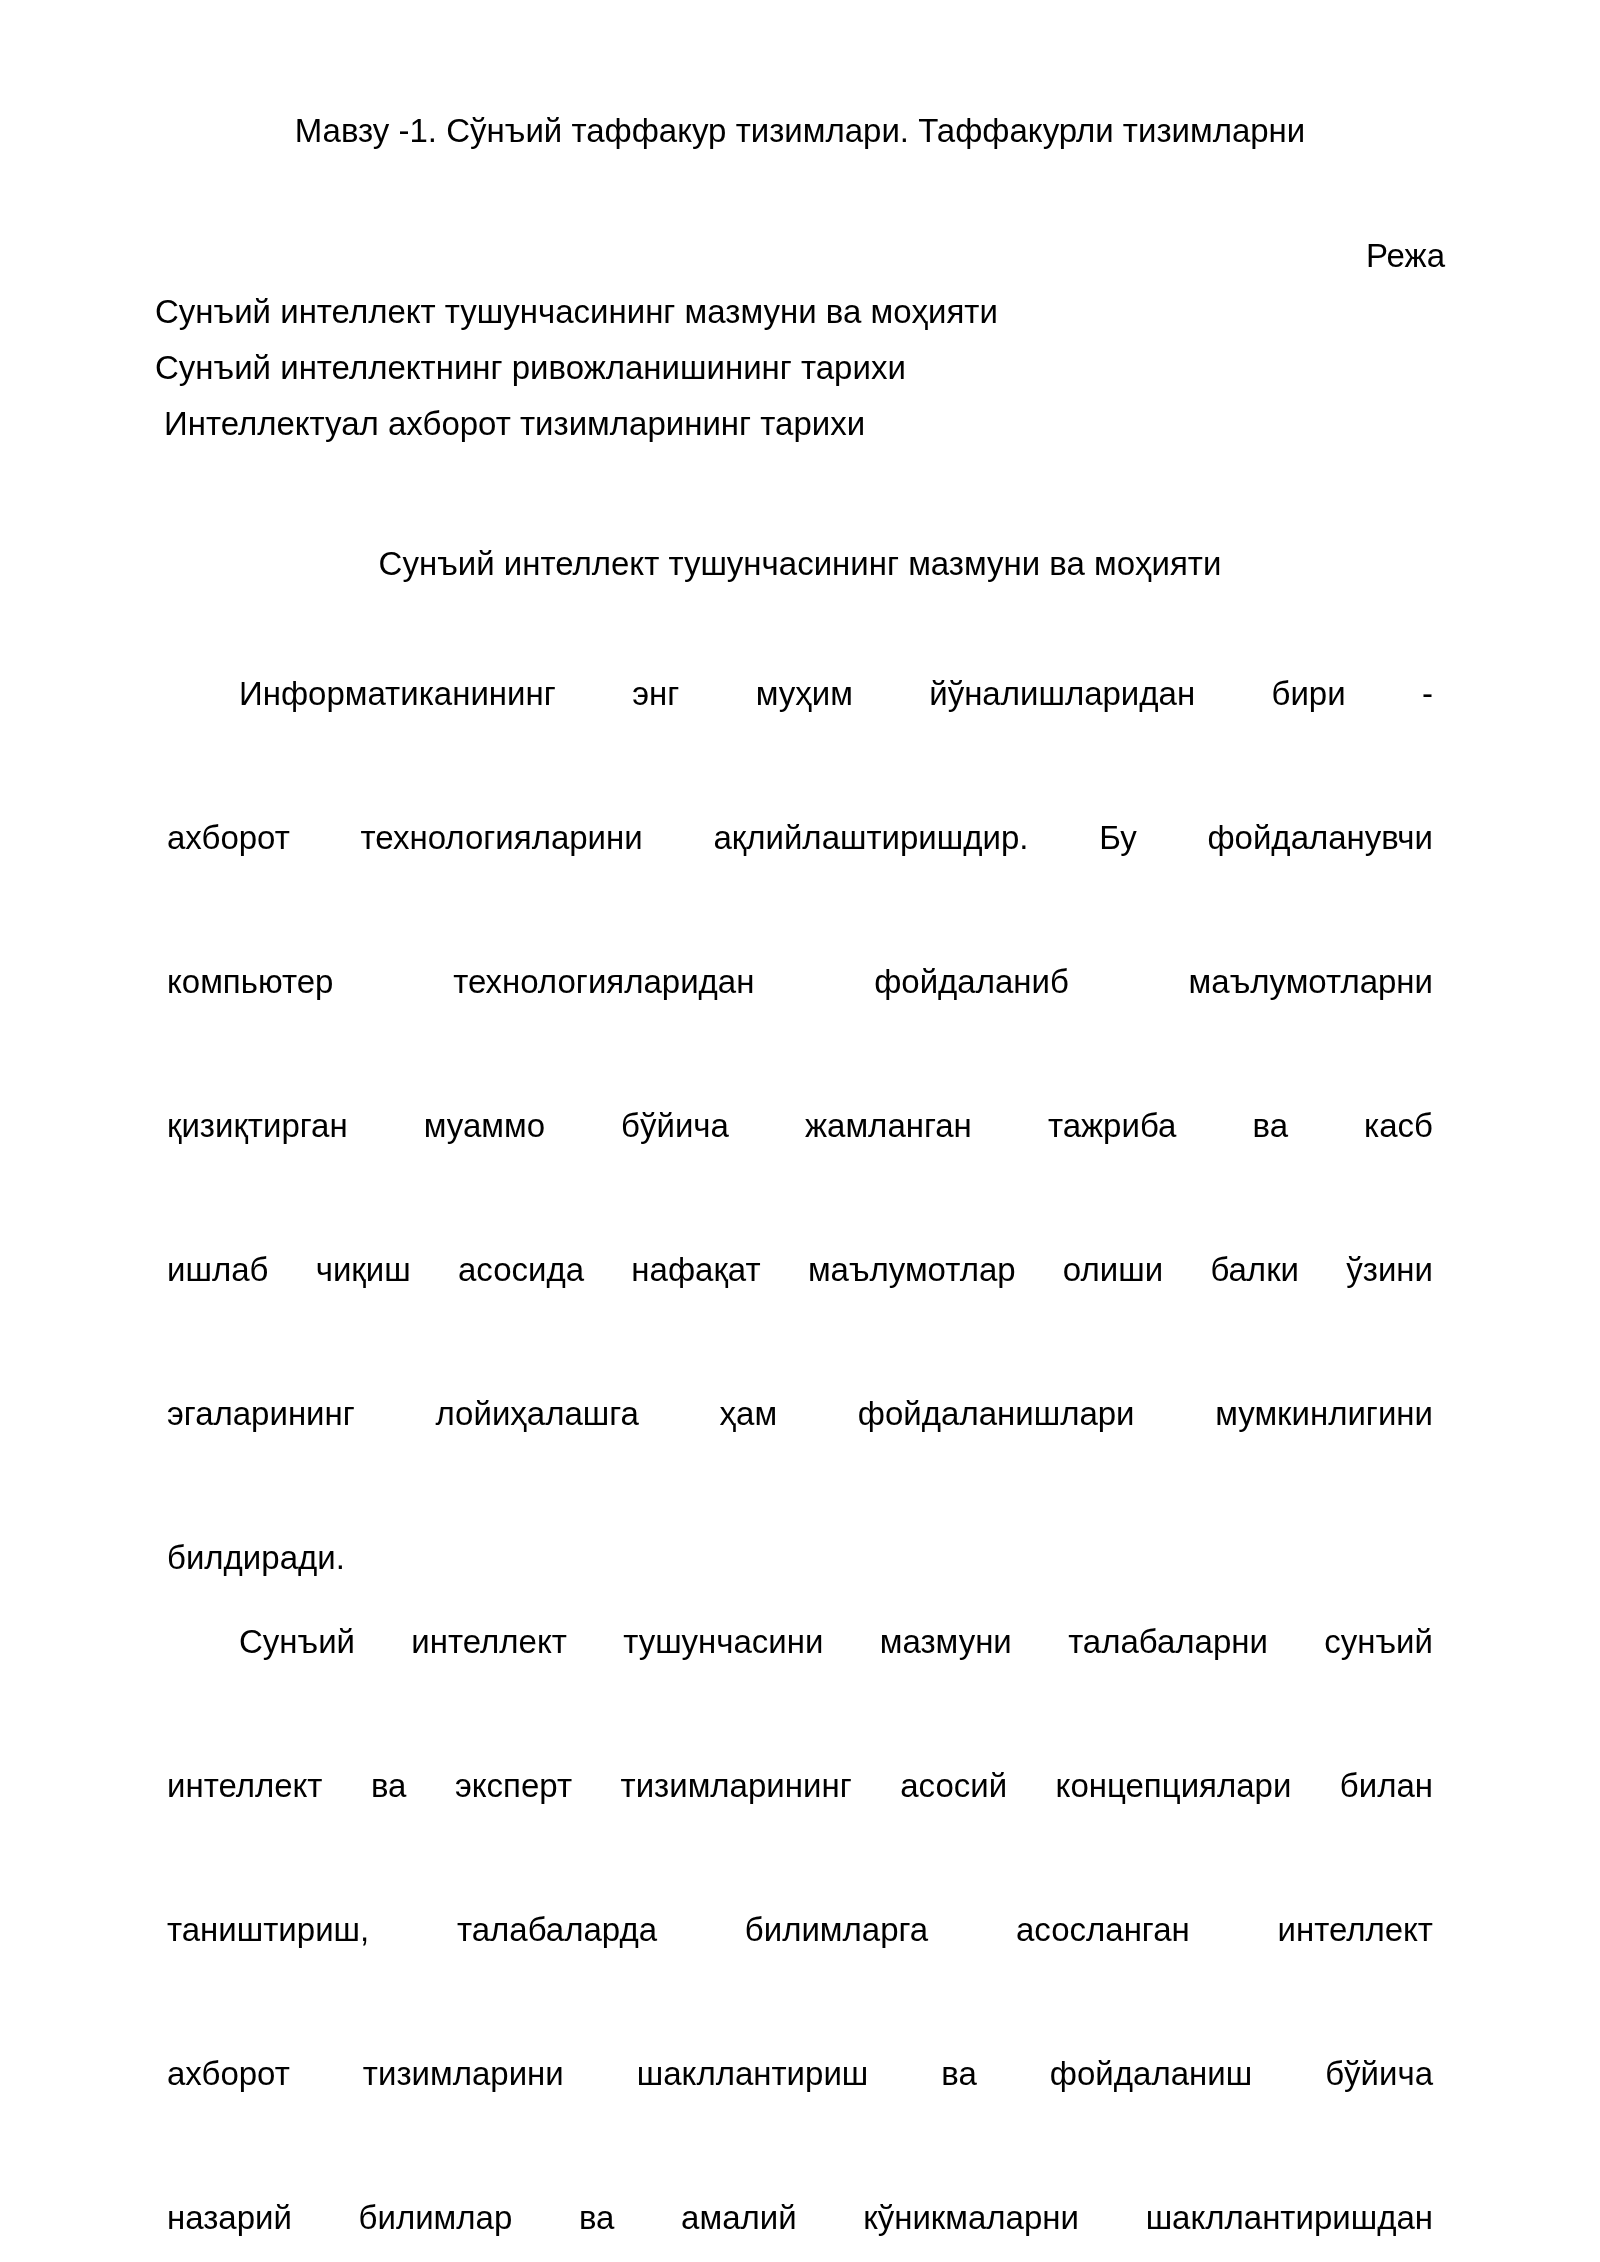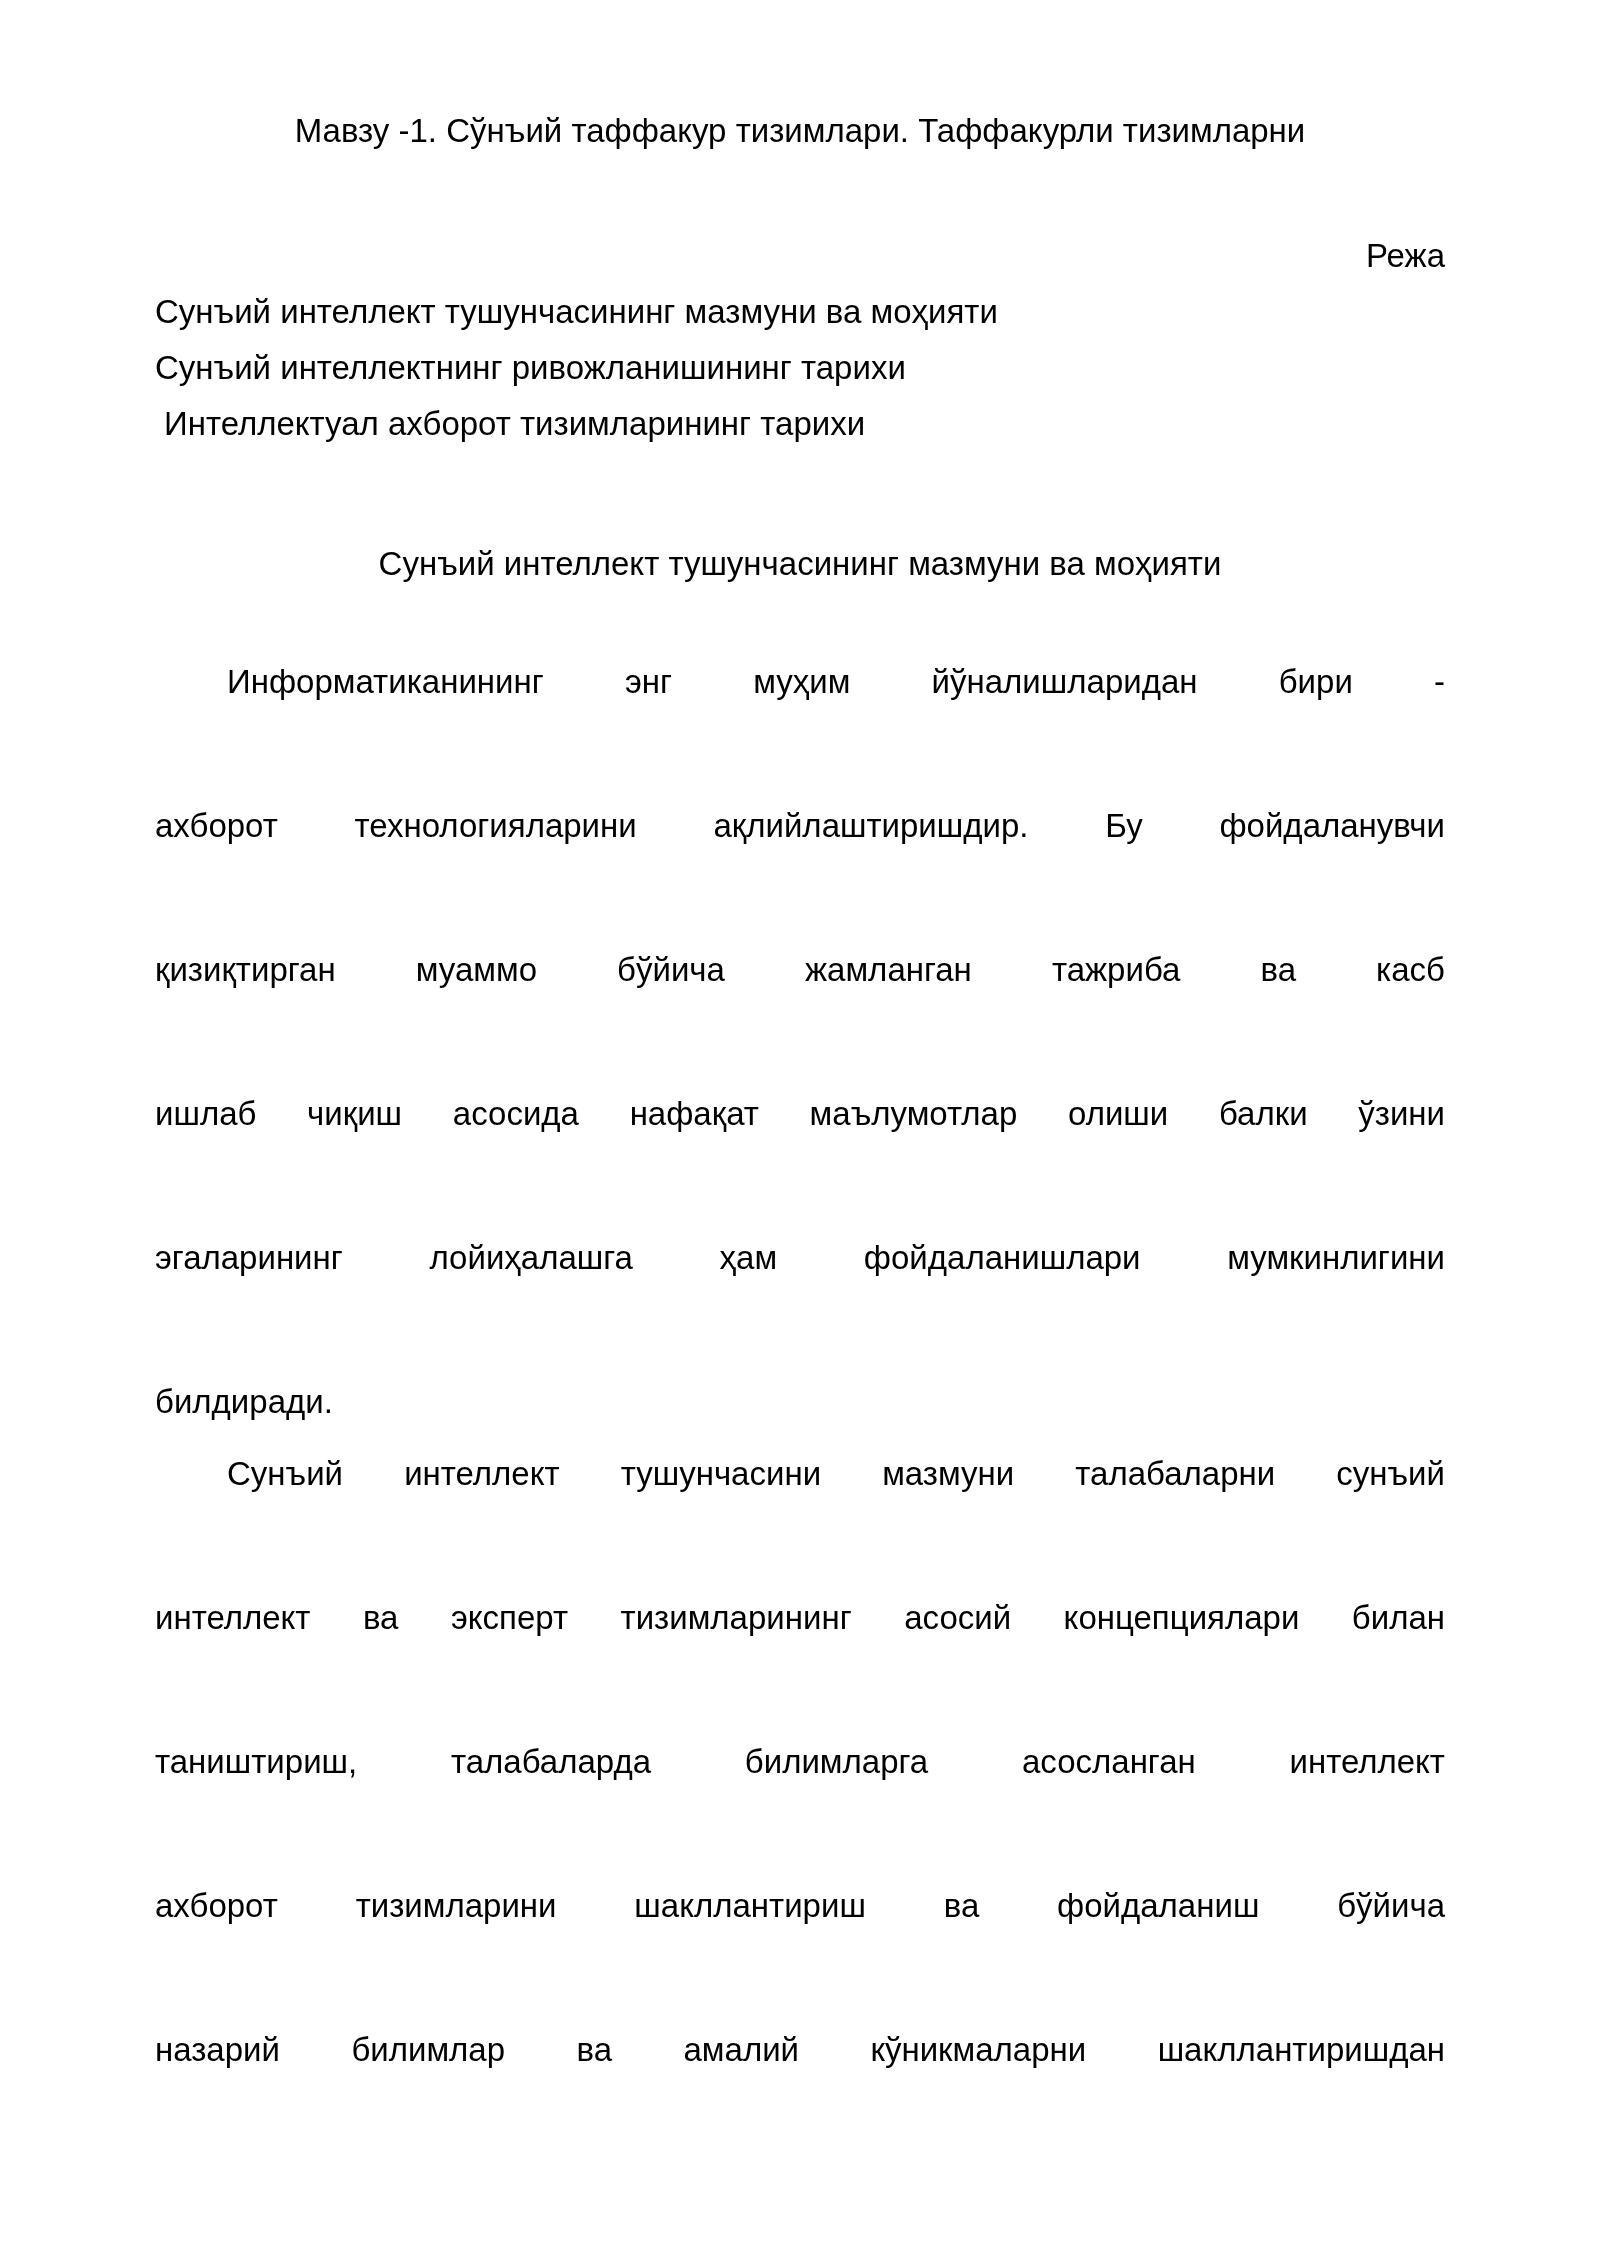--- a/index.html
+++ b/index.html
@@ -77,21 +77,21 @@
     line-height: 56px;
     text-align: center;
     font-weight: normal;
   }
 
   
   .body-block {
     padding-top: 54px;
   }
   p.para {
-    margin: 0;
+    margin: 12px;
     font-size: 33px;
     line-height: 72px;
     text-align: justify;
     text-justify: inter-word;
     text-indent: 72px;
     hyphens: none;
   }
   p.para > .line {
     display: block;
     text-indent: 0;
@@ -137,20 +137,21 @@
       <li class="indented">Интеллектуал ахборот тизимларининг тарихи</li>
     </ul>
 
     <h3 class="section-heading">Сунъий интеллект тушунчасининг мазмуни ва моҳияти</h3>
 
     <div class="body-block">
 
       <p class="para">
         <span class="line first j">Информатиканининг энг муҳим йўналишларидан бири -</span>
         <span class="line j">ахборот технологияларини ақлийлаштиришдир. Бу фойдаланувчи</span>
+        <span class="line j">компьютер технологияларидан фойдаланиб маълумотларни</span>
         <span class="line j">қизиқтирган муаммо бўйича жамланган тажриба ва касб</span>
         <span class="line j">ишлаб чиқиш асосида нафақат маълумотлар олиши балки ўзини</span>
         <span class="line j">эгаларининг лойиҳалашга ҳам фойдаланишлари мумкинлигини</span>
         <span class="line last">билдиради.</span>
       </p>
 
       <p class="para">
         <span class="line first j">Сунъий интеллект тушунчасини мазмуни талабаларни сунъий</span>
         <span class="line j">интеллект ва эксперт тизимларининг асосий концепциялари билан</span>
         <span class="line j">таништириш, талабаларда билимларга асосланган интеллект</span>

